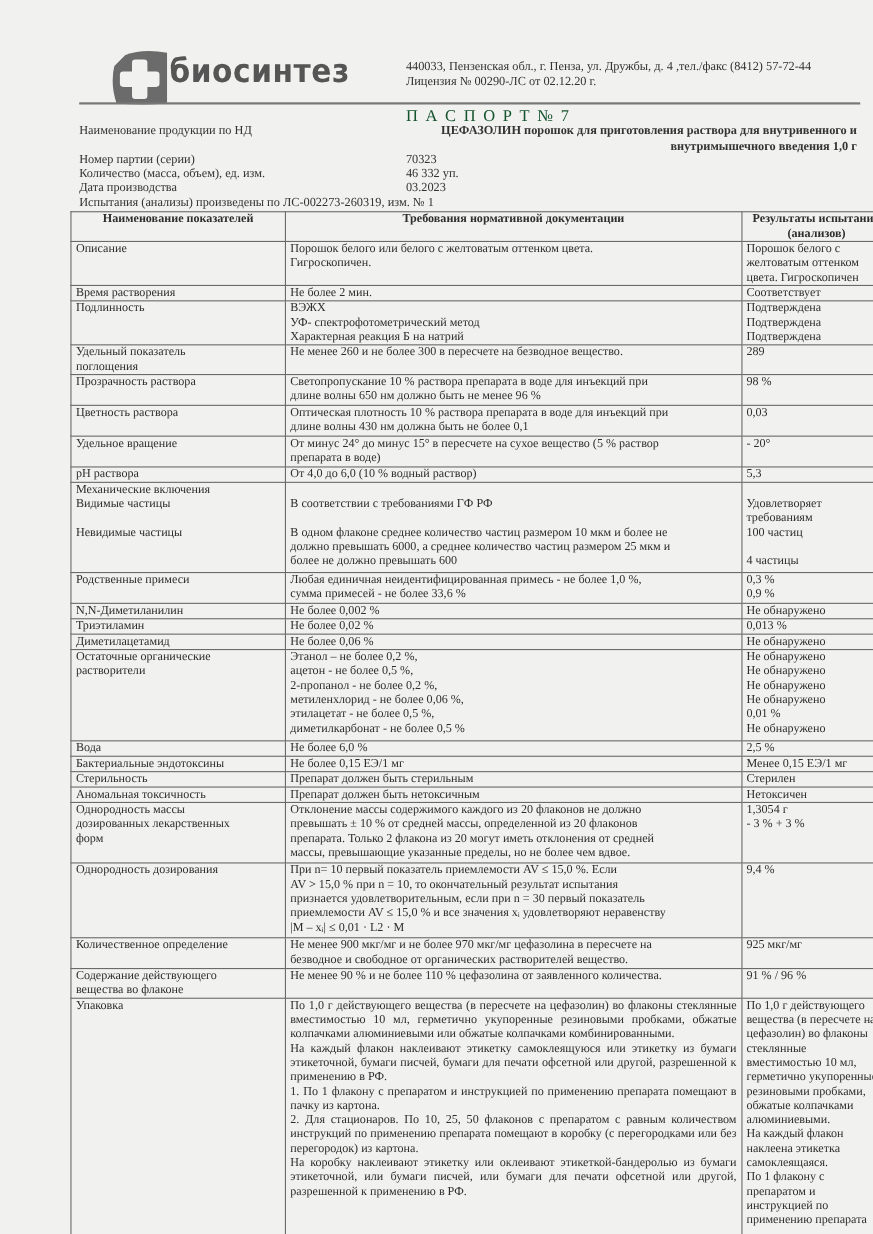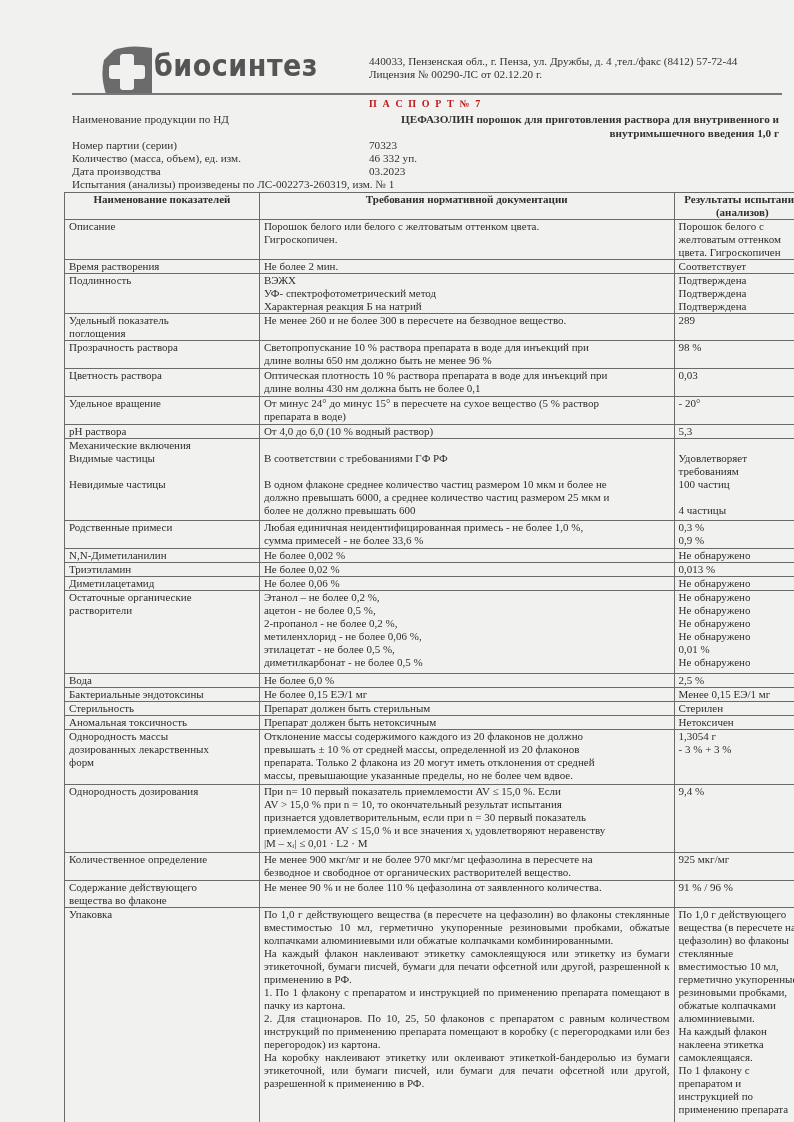--- a/index.html
+++ b/index.html
@@ -8,21 +8,21 @@
     background:#f1f1ef;
     font-family:"Liberation Serif", "DejaVu Serif", serif;
     color:#2a2a2a;
     position:relative;
   }
   .logo { position:absolute; left:100px; top:46px; width:200px; height:50px; }
   .logo .cross { position:absolute; left:0; top:0; width:52px; height:50px; }
   .logo .brand { position:absolute; left:54px; top:4px; font-family:"DejaVu Sans", sans-serif; font-weight:bold; font-size:27px; color:#555; letter-spacing:0.5px; transform:scaleY(1.1); }
   .addr { position:absolute; left:369px; top:55px; font-size:11.2px; line-height:13px; color:#333; }
   .rule { position:absolute; left:72px; right:12px; top:93px; height:2px; background:#777; }
-  .title { position:absolute; left:369px; top:98px; font-weight:bold; font-size:10px; letter-spacing:1.6px; color:#b91c1c; }
+  .title { position:absolute; left:369px; top:98px; font-weight:normal; font-size:15px; letter-spacing:1.6px; color:#14532d; }
   .meta { position:absolute; left:72px; font-size:11.2px; line-height:13px; color:#333; }
   .meta-val { position:absolute; left:369px; font-size:11.2px; line-height:13px; color:#333;text-align:right; }
   .prodname { font-weight:bold; width:410px; line-height:13.5px; }
   table.passport {
     position:absolute; left:64px; top:192px; width:747px;
     border-collapse:collapse; table-layout:fixed;
     font-size:11px; line-height:13px; color:#2e2e2e;
   }
   table.passport td, table.passport th {
     border:1px solid #6a6a6a; vertical-align:top; padding:0 4px; overflow:hidden;

